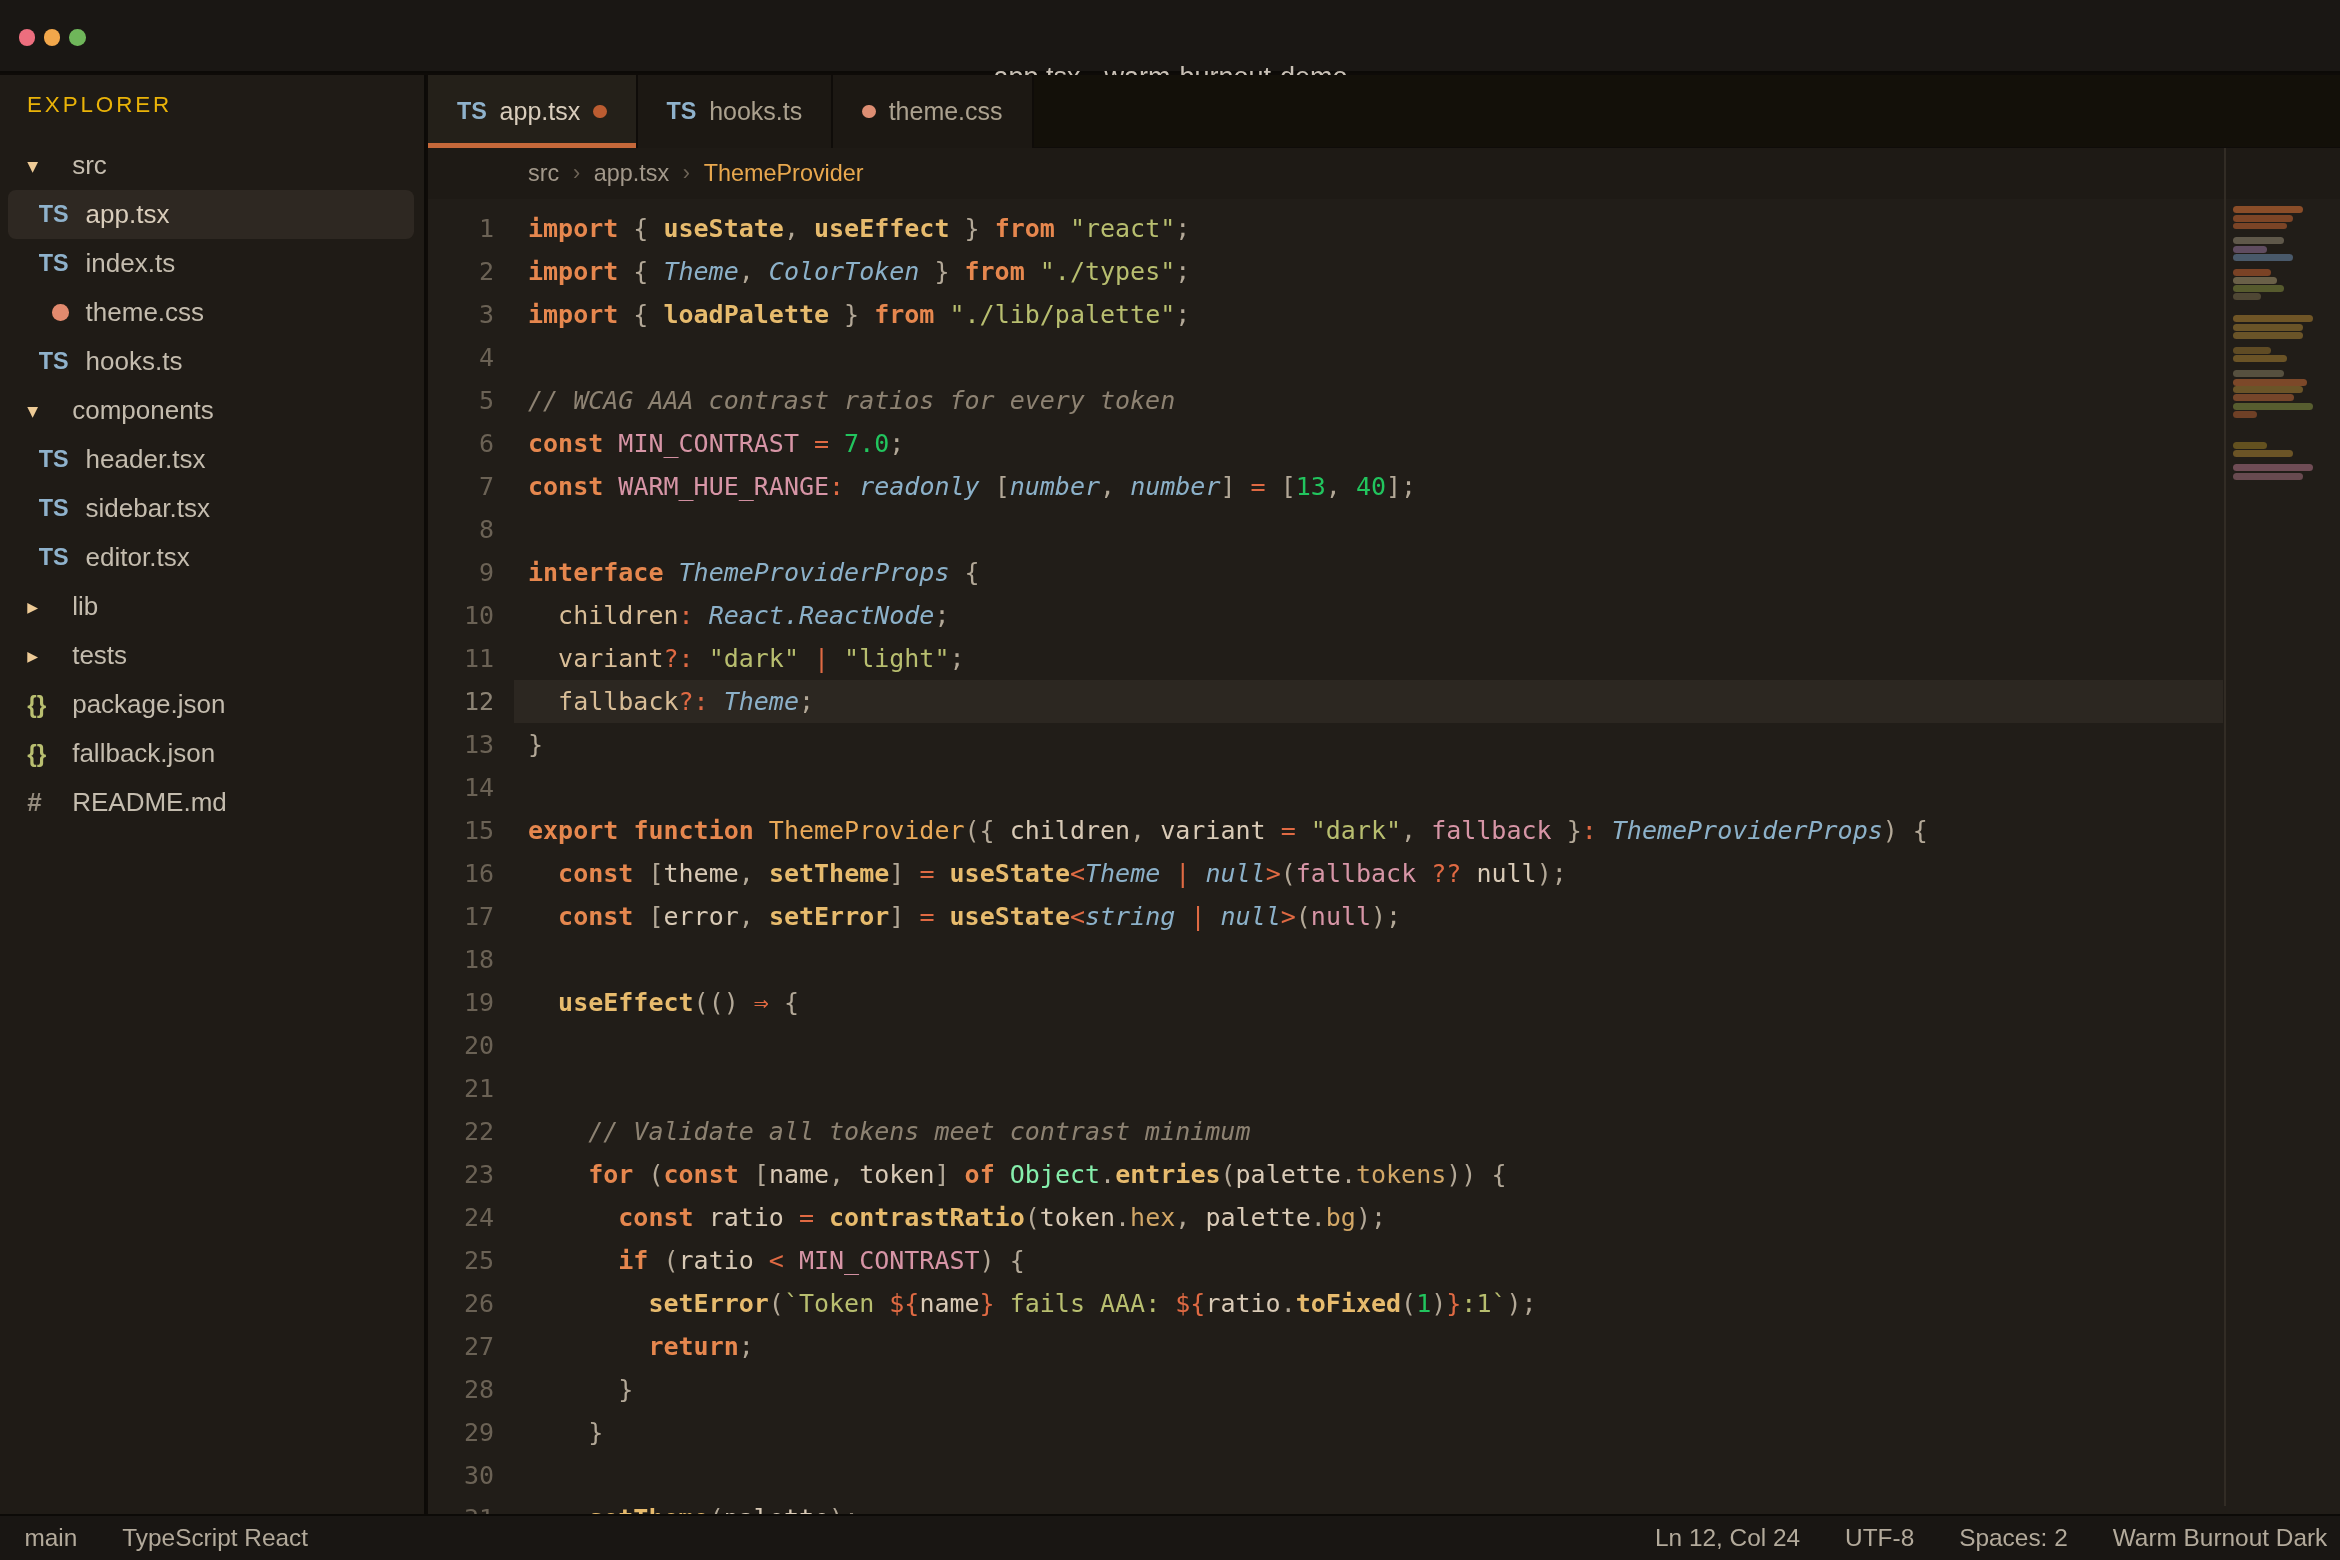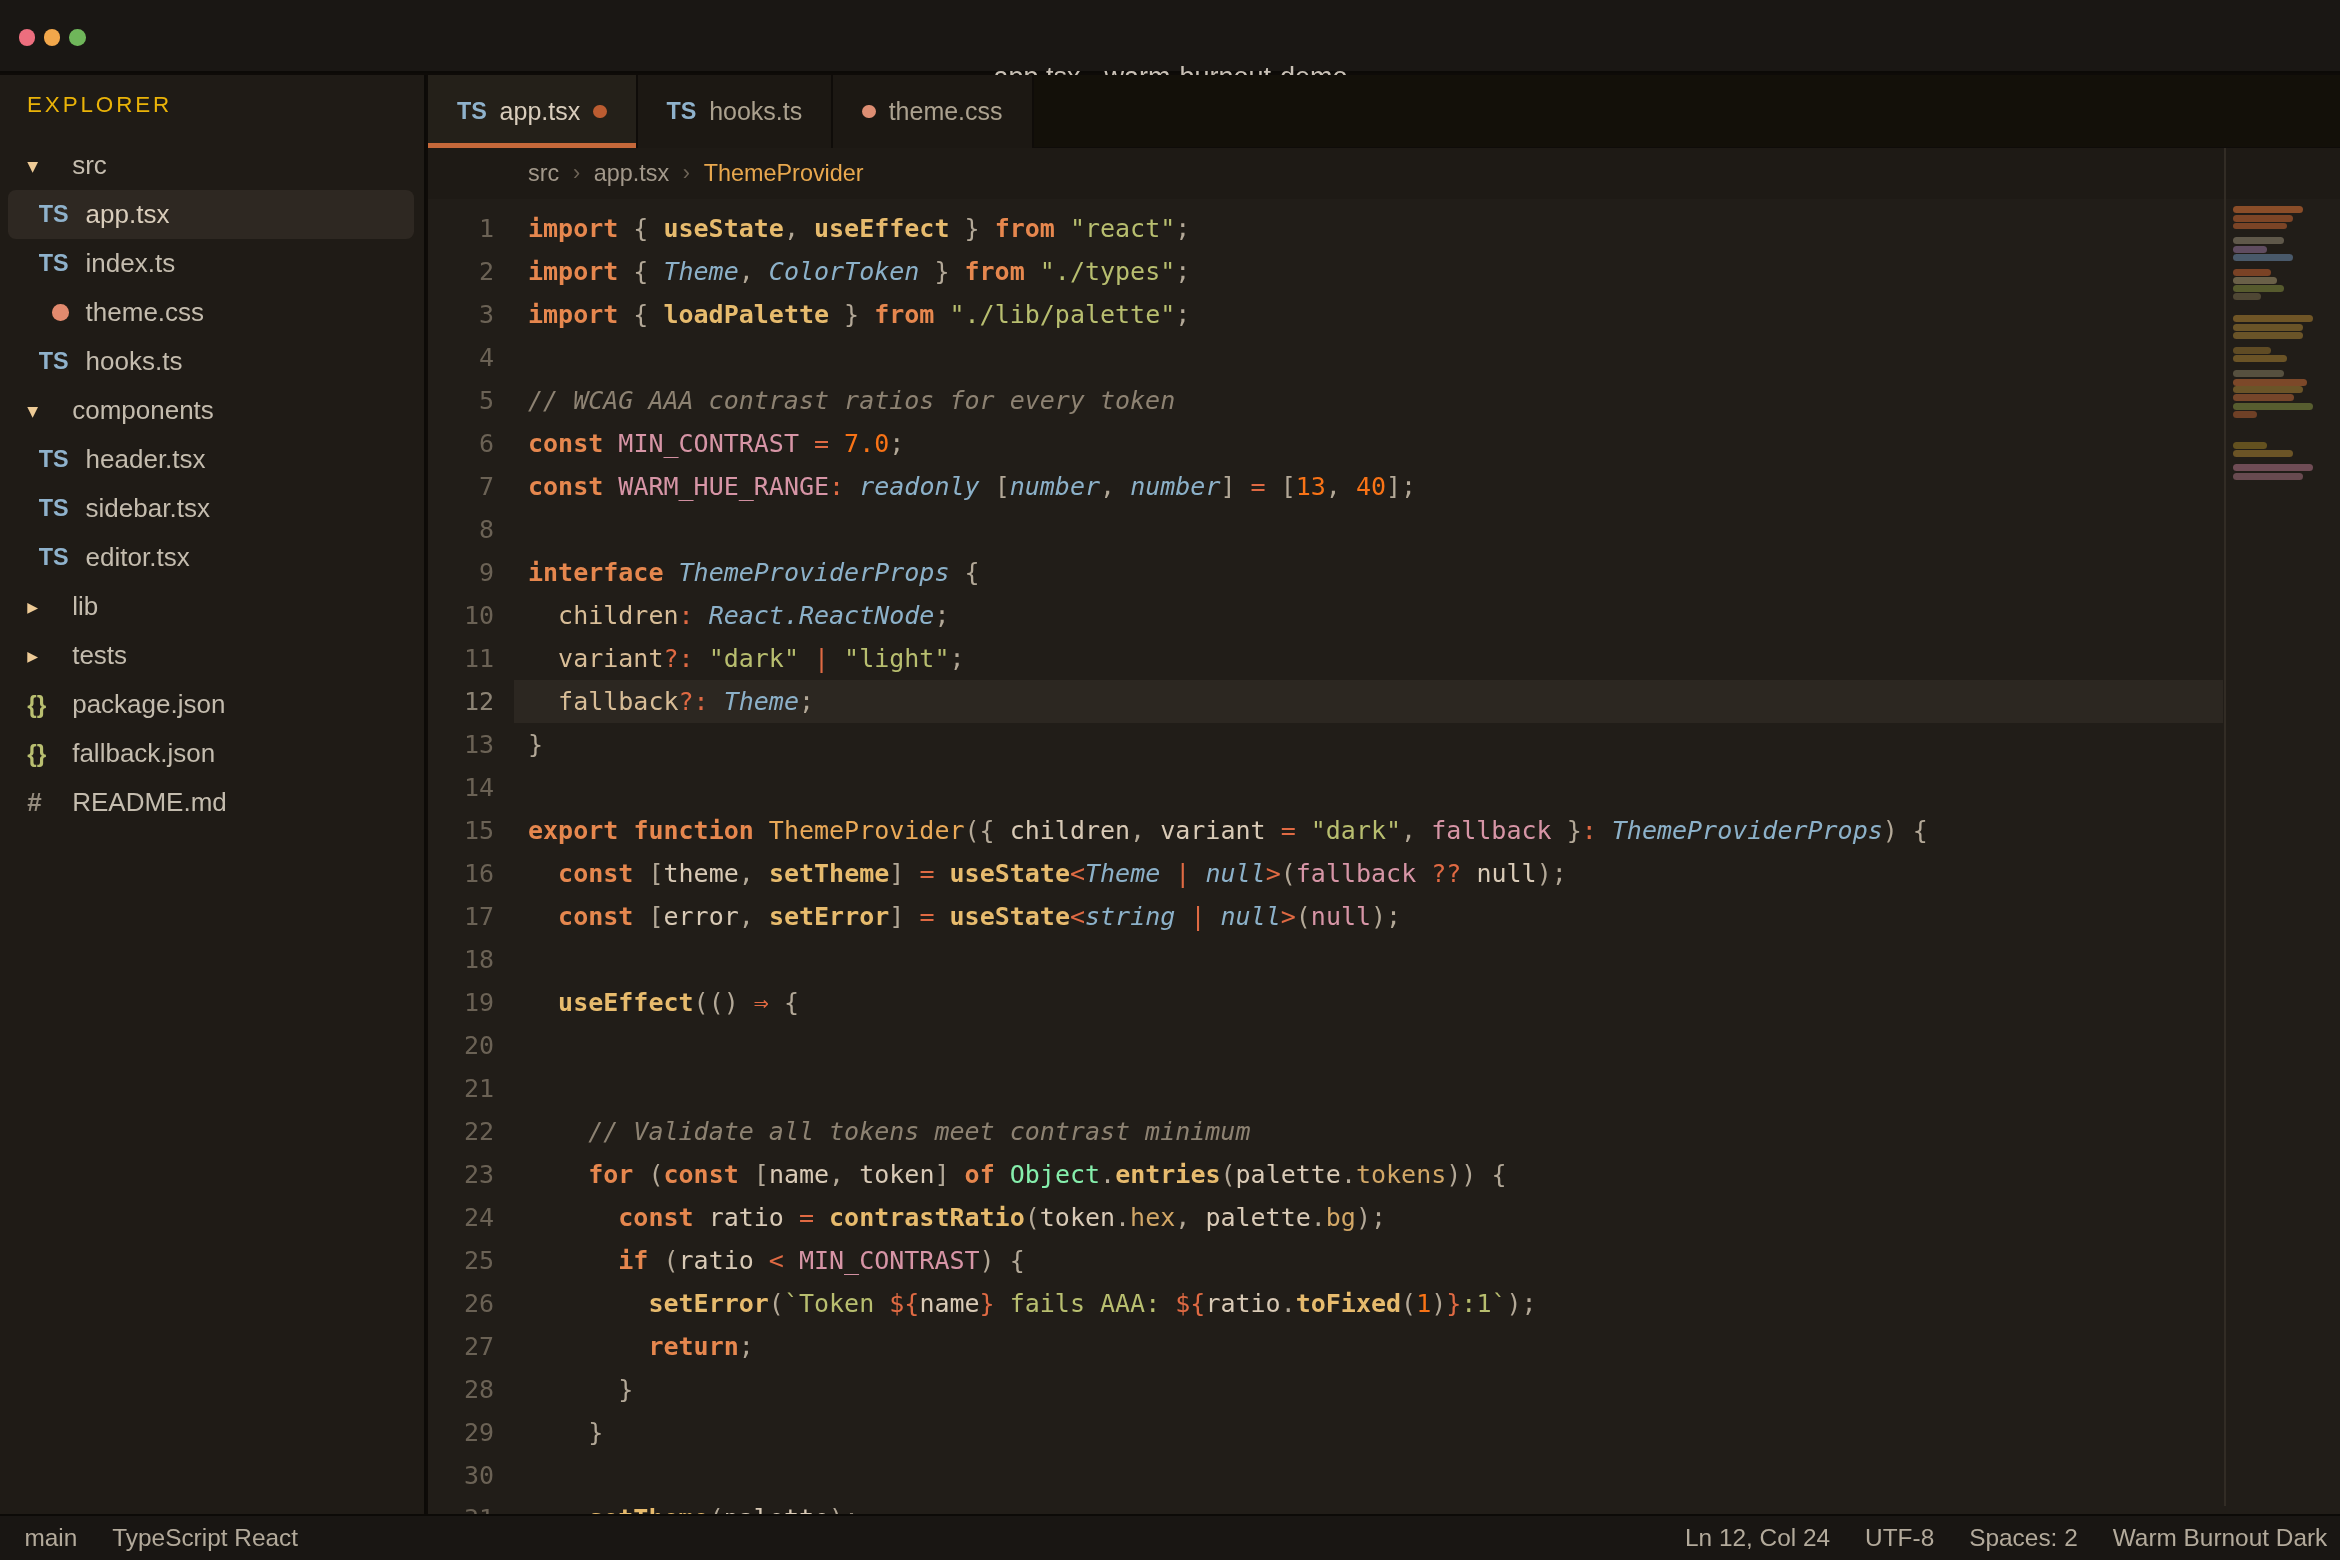--- a/index.html
+++ b/index.html
@@ -67,40 +67,40 @@
   .ln { position:relative; width:66px; flex:none; text-align:right; color:#6b6255; z-index:1; }
   .line.active .ln { color:#8c8374; }
   .codetext { position:relative; padding-left:34px; z-index:1; }
 
   .tok-kw { color:#e6874e; font-weight:700; }
   .tok-op { color:#e06a43; }
   .tok-fn { color:#e7bb6d;font-weight:bold; }
   .tok-fn2 { color:#eaa958; }
   .tok-ty { color:#8cb1c9; font-style:italic; }
   .tok-st { color:#b8be6f; }
-  .tok-nu { color:#f97316; }
+  .tok-nu { color:#22c55e; }
   .tok-co { color:#d795a6; }
   .tok-ob { color:#86efac; }
   .tok-pr { color:#d2a766; }
   .tok-tx { color:#d9cab6; }
   .tok-pn { color:#d8bd97; }
   .tok-pu { color:#b3a897; }
   .tok-cm { color:#8d8272; font-style:italic; }
 
   
   .map-divider { position:absolute; left:1796px; top:73px; bottom:7.8px; width:2px; background:#322c25; }
   .minimap { position:absolute; left:1805px; top:131px; width:98px; bottom:0; }
   .mbar { position:absolute; height:6.8px; border-radius:3.9px; }
 
   
   .statusbar { position:absolute; left:0; bottom:0; width:2341px; height:46px;
                background:#191613; border-top:2px solid #0c0a07; display:flex;
                align-items:center; justify-content:space-between;
                padding:0 13.7px 0 24.4px; font-size:24.4px; color:#b3aa9b; }
-  .sgroup { display:flex; gap:35px; }
+  .sgroup { display:flex; gap:45px; }
   .sitem { cursor:default; }
 </style>
 </head>
 <body>
 
 <div id="window">
 
   <div class="titlebar">
     <div class="lights">
         <span class="light" style="background: rgb(237, 110, 126);"></span>

